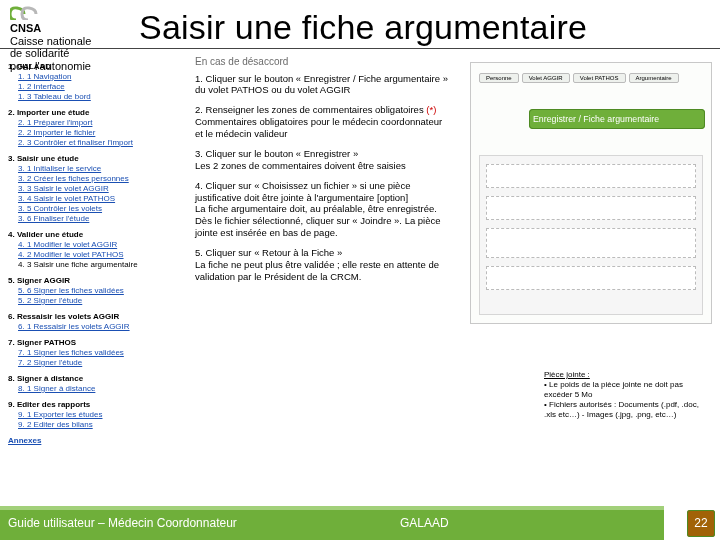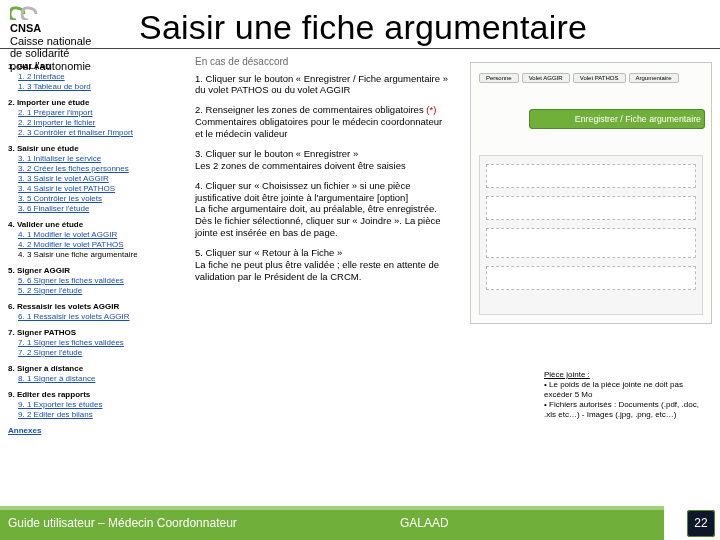--- a/index.html
+++ b/index.html
@@ -13,29 +13,29 @@
   .toc .l1{margin-left:10px}
   .toc a{color:#1a4fb3;text-decoration:underline;cursor:pointer}
   .toc .plain{color:#000}
   .mid{position:absolute;left:195px;top:56px;width:255px;font-size:9.5px;line-height:1.25}
   .mid .hd{color:#6b6b6b;font-size:10px;margin-bottom:4px}
   .mid .blk{margin-bottom:8px}
   .red{color:#c00}
   .shot{position:absolute;right:8px;top:62px;width:240px;height:260px;border:1px solid #c8c8c8;background:#fcfdfb;font-size:6px}
   .shot .tabs{position:absolute;left:8px;top:10px;display:flex;gap:3px}
   .shot .tab{border:1px solid #bbb;background:#eef1ed;padding:1px 6px;border-radius:2px}
-  .shot .green{position:absolute;right:6px;top:46px;width:168px;background:#6faf3a;color:#fff;text-align:right;border-radius:4px;font-size:8.8px;padding:5px 4px;box-shadow:0 0 0 1px #4e8a23 inset}
+  .shot .green{position:absolute;right:6px;top:46px;width:168px;background:#6faf3a;color:#fff;text-align:left;border-radius:4px;font-size:8.8px;padding:5px 4px;box-shadow:0 0 0 1px #4e8a23 inset}
   .shot .panel{position:absolute;left:8px;right:8px;top:92px;bottom:8px;border:1px solid #d6d6d6;background:#f6f6f6}
   .shot .panel .box{position:absolute;left:6px;right:6px;border:1px dashed #bbb;background:#fff;height:22px}
   .attach{position:absolute;right:8px;top:370px;width:168px;font-size:8px;line-height:1.25}
   .attach .u{text-decoration:underline}
   .footer{position:absolute;left:0;bottom:0;width:664px;height:30px;background:#6faf3a;border-top:4px solid #a2d07a}
   .footer .l{position:absolute;left:8px;top:6px;color:#fff;font-size:12px}
   .footer .c{position:absolute;left:400px;top:6px;color:#fff;font-size:12px}
-  .pg{position:absolute;right:5px;bottom:3px;width:28px;height:27px;background:#0f172a;color:#fff;text-align:center;line-height:27px;border-radius:3px;font-size:12px;box-shadow:0 0 0 1px #4e8a23 inset}
+  .pg{position:absolute;right:5px;bottom:3px;width:28px;height:27px;background:#a16207;color:#fff;text-align:center;line-height:27px;border-radius:3px;font-size:12px;box-shadow:0 0 0 1px #4e8a23 inset}
 </style>
 </head>
 <body>
 
 <div class="page">
   <div class="logo">
     <svg width="42" height="14" viewBox="0 0 42 14">
       <path d="M6 14 Q0 14 0 8 Q0 1 7 2 Q14 3 14 8" fill="none" stroke="#6faf3a" stroke-width="3"></path>
       <path d="M18 14 Q12 14 12 8 Q12 1 19 2 Q26 3 26 8" fill="none" stroke="#b8b8b8" stroke-width="3"></path>
     </svg>
@@ -43,20 +43,21 @@
     <span>Caisse nationale</span><br>
     <span>de solidarité</span><br>
     <span>pour l'autonomie</span>
   </div>
 
   <div class="title">Saisir une fiche argumentaire</div>
   <div class="rule"></div>
 
   <div class="toc" id="toc">
       <div class="l0">1. GALAAD</div>
+      <div class="l1"><a>1. 1 Navigation</a></div>
       <div class="l1"><a>1. 2 Interface</a></div>
       <div class="l1"><a>1. 3 Tableau de bord</a></div>
       <div class="l0">2. Importer une étude</div>
       <div class="l1"><a>2. 1 Préparer l'import</a></div>
       <div class="l1"><a>2. 2 Importer le fichier</a></div>
       <div class="l1"><a>2. 3 Contrôler et finaliser l'import</a></div>
       <div class="l0">3. Saisir une étude</div>
       <div class="l1"><a>3. 1 Initialiser le service</a></div>
       <div class="l1"><a>3. 2 Créer les fiches personnes</a></div>
       <div class="l1"><a>3. 3 Saisir le volet AGGIR</a></div>

